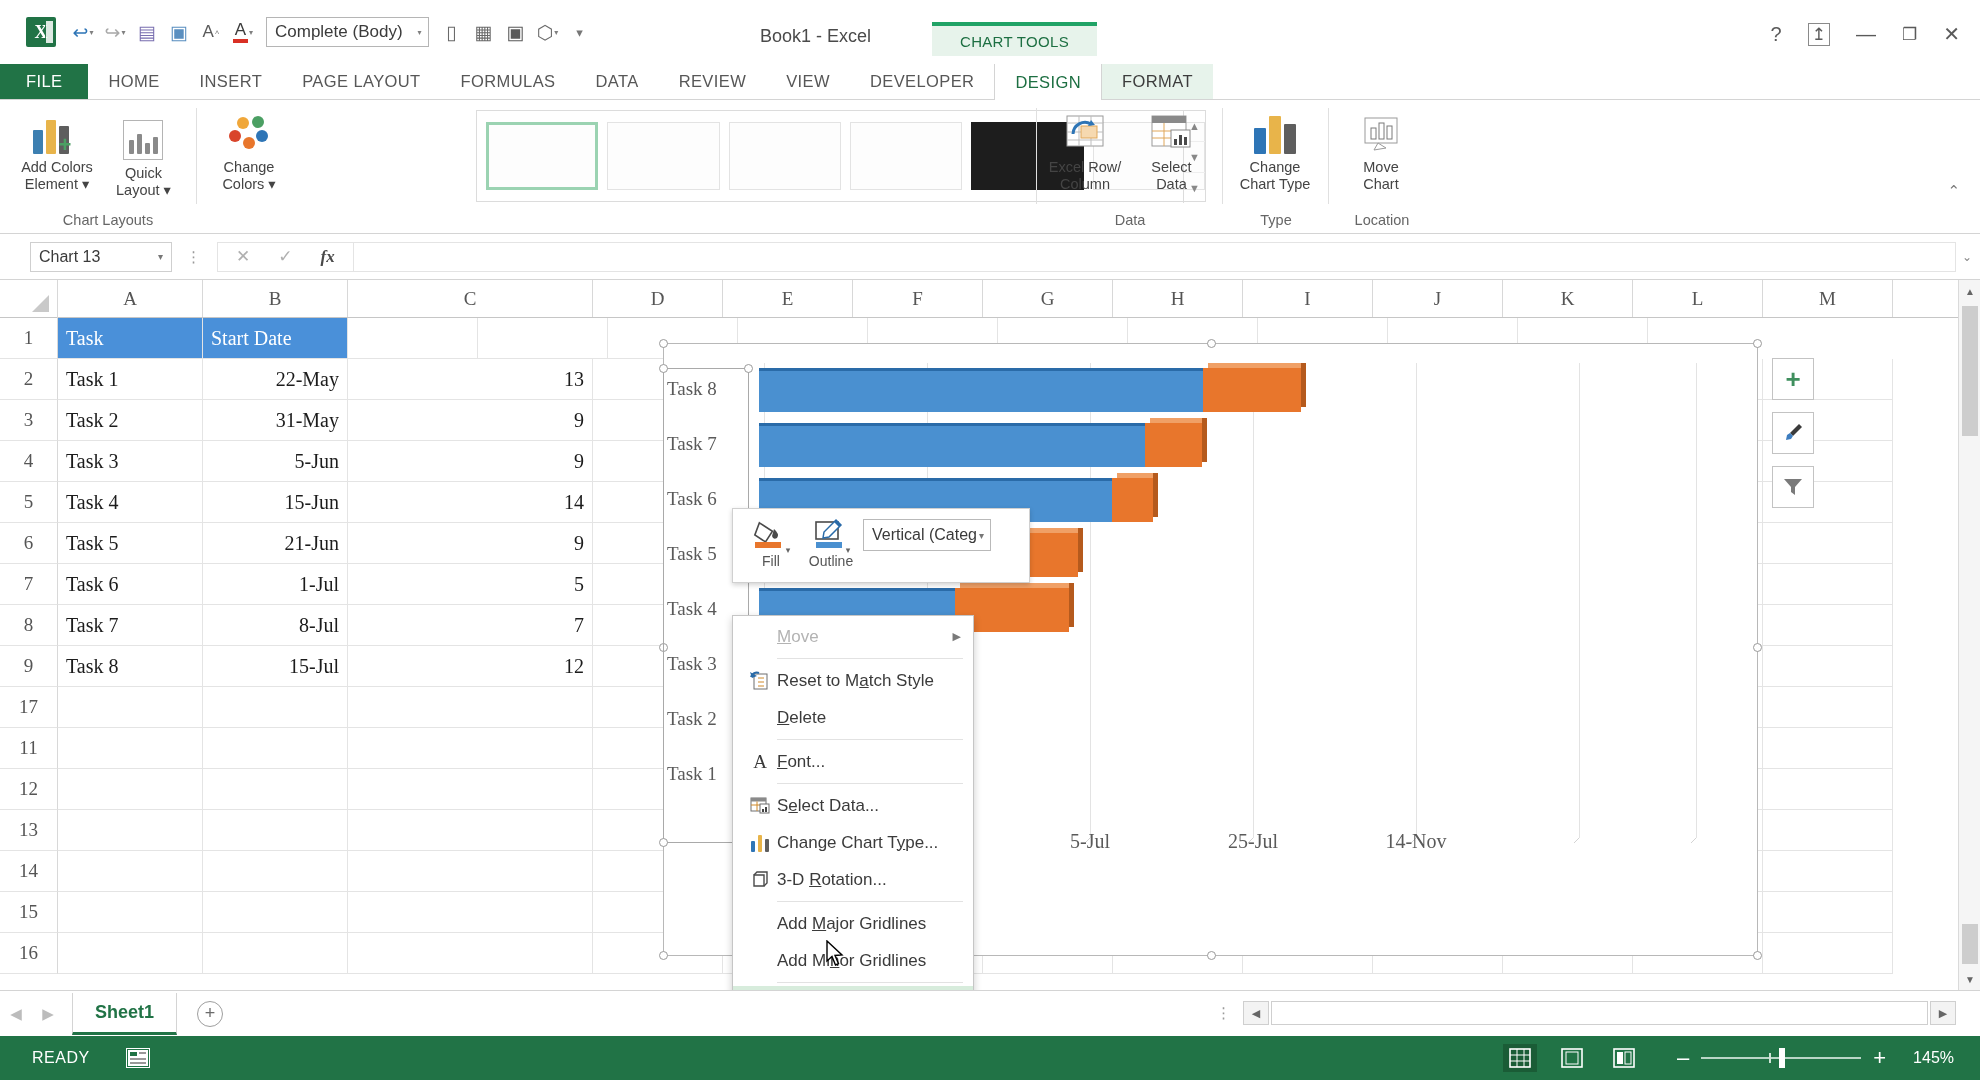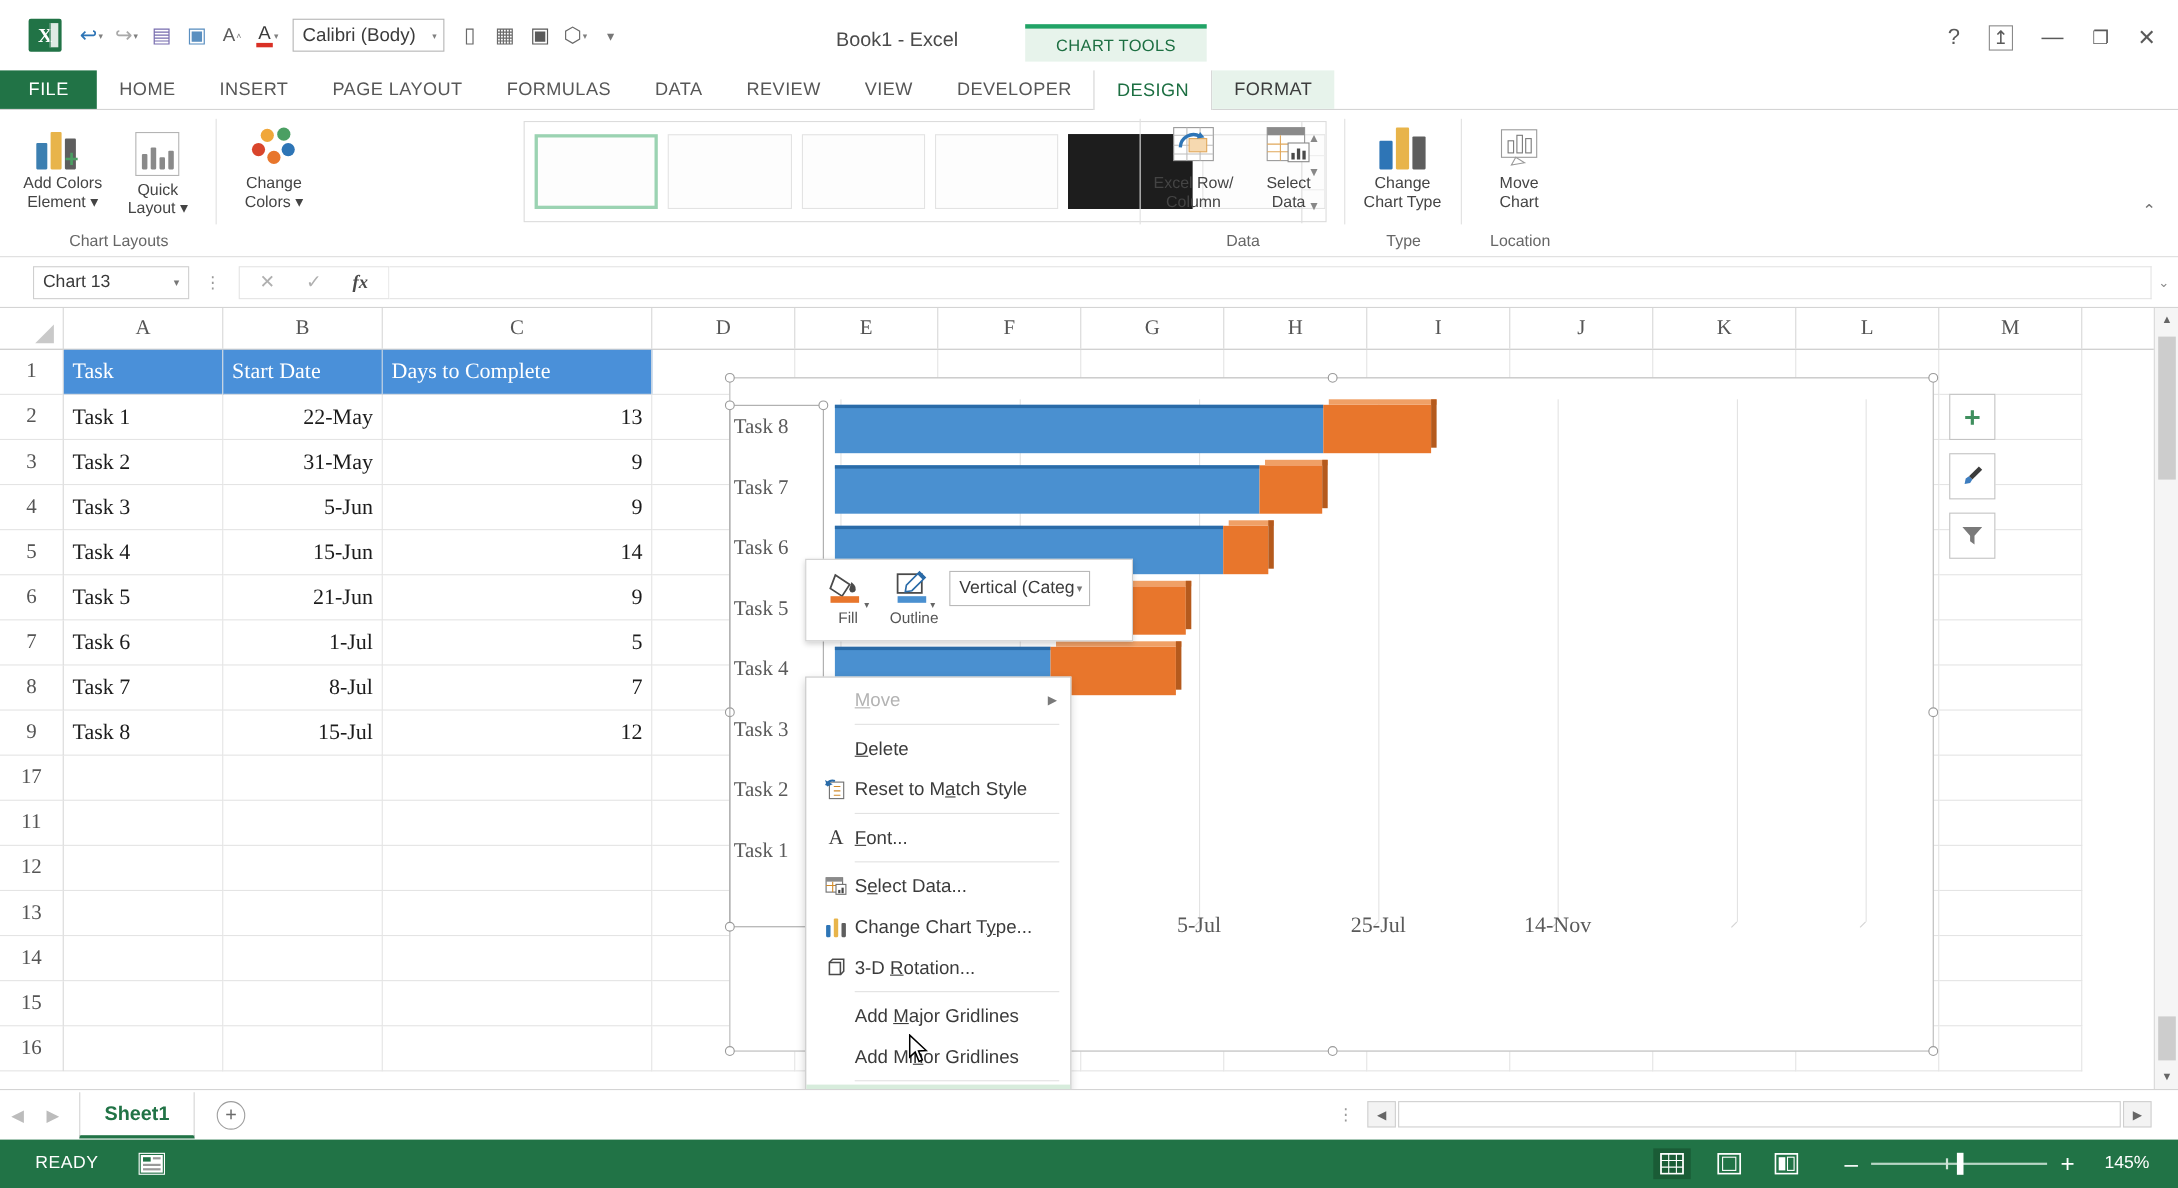--- a/index.html
+++ b/index.html
@@ -261,21 +261,21 @@
         <span class="qcaret">˄</span>
       </div>
     <div class="qbtn">
       <span style="display:flex;flex-direction:column;align-items:center;line-height:1;">
         <span style="font-size:17px;color:#3b3b3b;">A</span>
         <span style="width:15px;height:4px;background:#d93025;margin-top:1px;"></span>
       </span>
         <span class="qcaret">▾</span>
     </div>
     <div class="fontbox">
-      <span>Calibri (Body)</span>
+      <span>Complete (Body)</span>
       <span class="qcaret">▾</span>
     </div>
     <div class="qbtn" style="color:#6a6a6a;">▯</div>
     <div class="qbtn" style="color:#6a6a6a;">▦</div>
     <div class="qbtn" style="color:#5a5a5a;">▣</div>
     <div class="qbtn" style="color:#6a6a6a;">⬡<span class="qcaret">▾</span></div>
     <div class="qbtn" style="color:#777;font-size:13px;">▾</div>
   </div>
   <div class="doctitle">Book1 - Excel</div>
   <div class="charttools">CHART TOOLS</div>
@@ -489,21 +489,20 @@
     <div class="rh">13</div>
     <div class="rh">14</div>
     <div class="rh">15</div>
     <div class="rh">16</div>
   </div>
 
   <div class="cells">
     <div class="row">
       <div class="cell hdrfill" style="width:145px;">Task</div>
       <div class="cell hdrfill" style="width:145px;">Start Date</div>
-      <div class="cell hdrfill" style="width:245px;">Days to Complete</div>
       <div class="cell" style="width:130px;"></div>
       <div class="cell" style="width:130px;"></div>
       <div class="cell" style="width:130px;"></div>
       <div class="cell" style="width:130px;"></div>
       <div class="cell" style="width:130px;"></div>
       <div class="cell" style="width:130px;"></div>
       <div class="cell" style="width:130px;"></div>
       <div class="cell" style="width:130px;"></div>
       <div class="cell" style="width:130px;"></div>
       <div class="cell" style="width:130px;"></div>
@@ -932,36 +931,36 @@
   </div>
 </div>
 
 <div class="ctxmenu">
   <div class="ci disabled">
     <span class="cig"></span>
     <span><u>M</u>ove</span>
     <span class="arrow">▶</span>
   </div>
   <div class="csep"></div>
-  <div class="ci">
-    <span class="cig"></span>
-    <span><u>D</u>elete</span>
-  </div>
   <div class="ci">
     <span class="cig">
       <svg width="22" height="22" viewBox="0 0 22 22">
         <rect x="5" y="4" width="13" height="15" fill="#fff" stroke="#6f6f6f"></rect>
         <line x1="9" y1="8" x2="15" y2="8" stroke="#d08a2a"></line>
         <line x1="9" y1="12" x2="15" y2="12" stroke="#d08a2a"></line>
         <line x1="9" y1="16" x2="15" y2="16" stroke="#d08a2a"></line>
         <path d="M2 7 a6 6 0 0 1 8 -4" stroke="#2a6ba8" stroke-width="2" fill="none"></path>
         <path d="M1 2 l2 6 5 -2 z" fill="#2a6ba8"></path>
       </svg>
     </span>
     <span>Reset to M<u>a</u>tch Style</span>
+  </div>
+  <div class="ci">
+    <span class="cig"></span>
+    <span><u>D</u>elete</span>
   </div>
   <div class="csep"></div>
   <div class="ci">
     <span class="cig" style="font-size:19px;color:#3b3b3b;font-family:'Liberation Serif',serif;">A</span>
     <span><u>F</u>ont...</span>
   </div>
   <div class="csep"></div>
   <div class="ci">
     <span class="cig">
       <svg width="22" height="22" viewBox="0 0 22 22">

